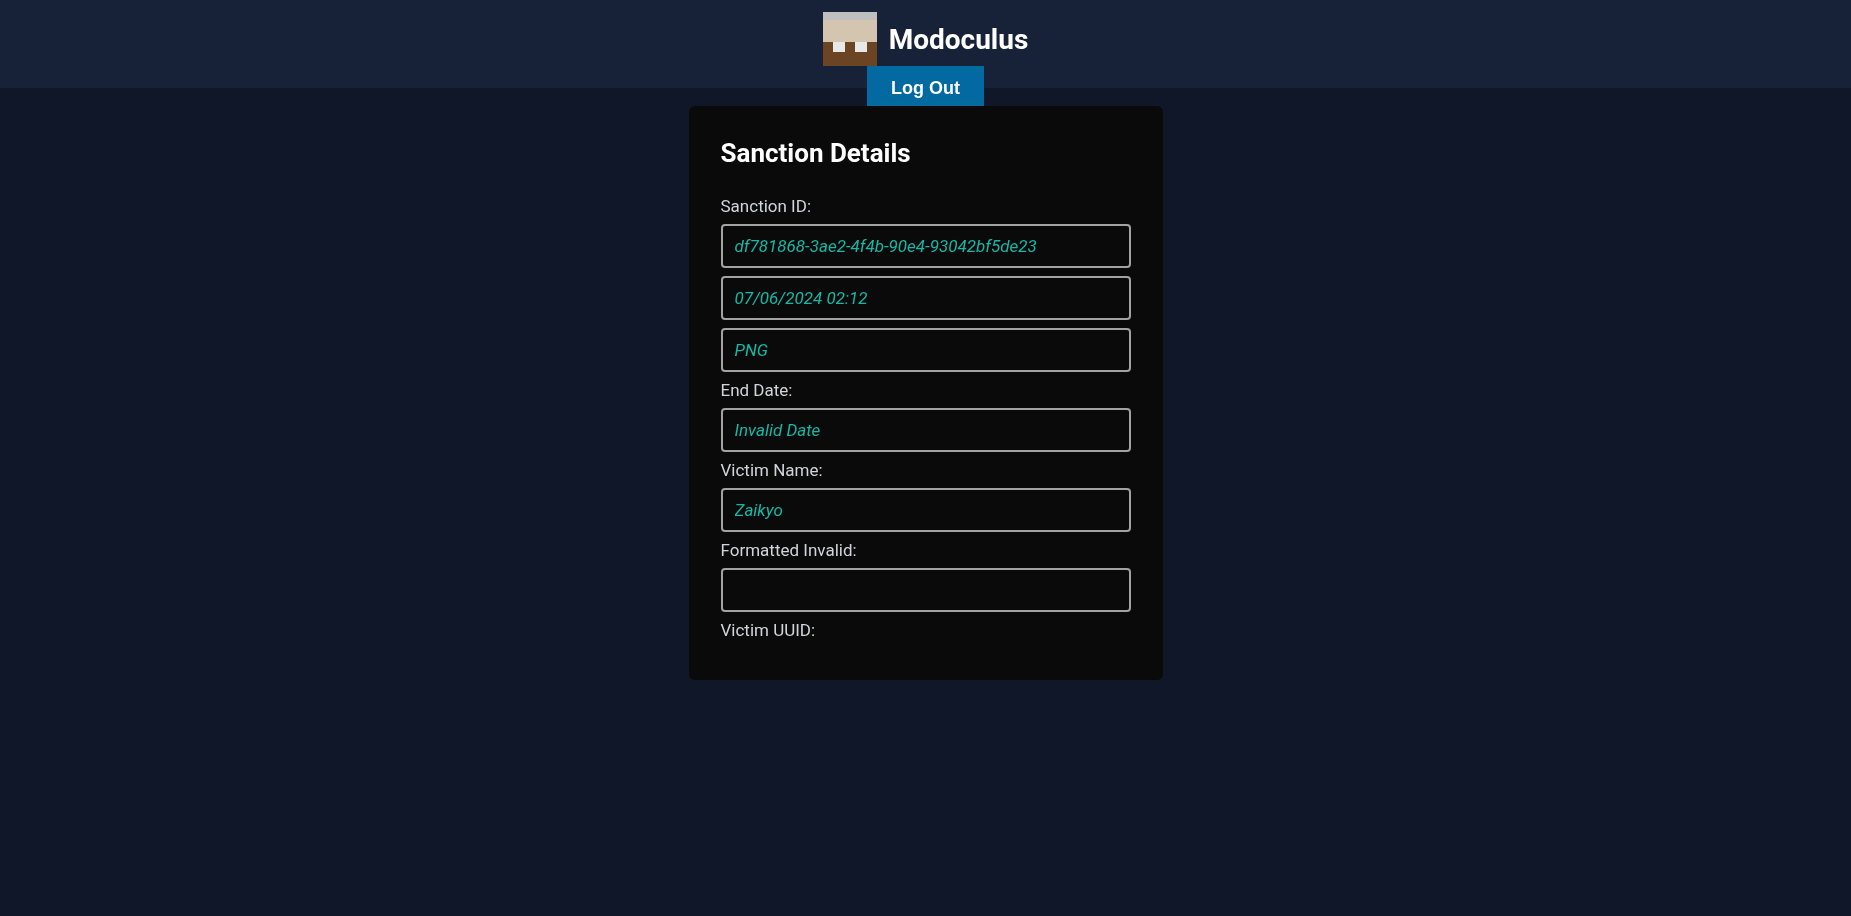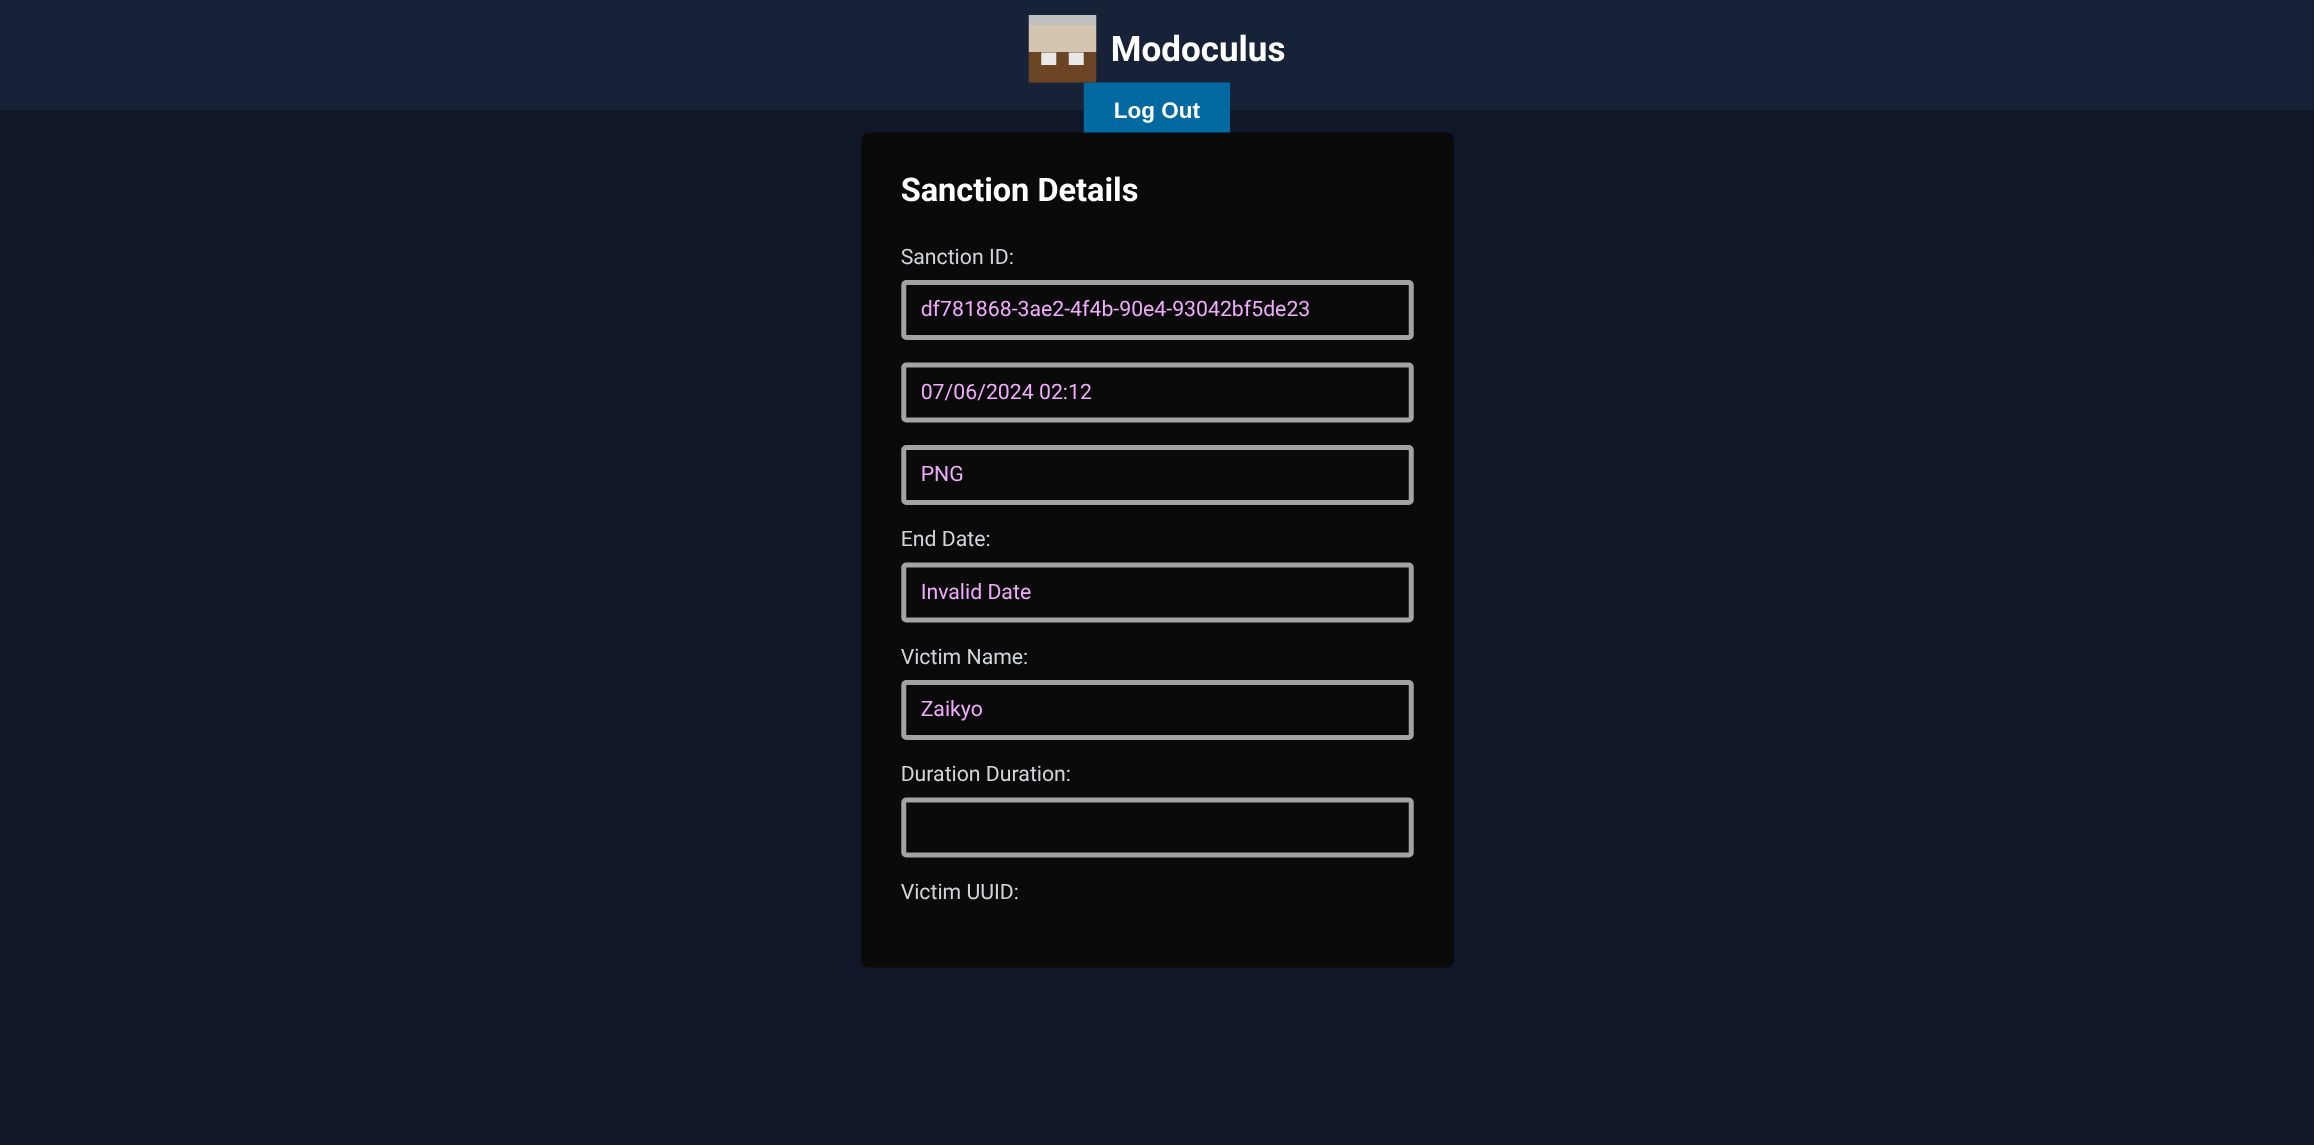--- a/index.html
+++ b/index.html
@@ -75,38 +75,39 @@
       padding: 32px;
     }
     .card-title {
       font-size: 26px;
       font-weight: 700;
       text-align: left;
       margin-bottom: 28px;
       color: #ffffff;
     }
     .form-group {
-      margin-bottom: 18px;
+      margin-bottom: 8px;
     }
     .form-label {
       display: block;
       font-size: 17px;
       color: #d1d5db;
       margin-bottom: 8px;
       font-weight: 400;
     }
     .form-input {
       width: 100%;
       background-color: #0a0a0a;
-      border: 4px solid #a3a3a3;
+      border: 2px solid #a3a3a3;
       border-radius: 4px;
       padding: 10px 12px;
       font-size: 17px;
-      color: #f0abfc;
+      color: #14b8a6;
       font-family: inherit;
+      font-style: italic;
     }
   </style>
 </head>
 <body>
 
 <header class="header">
   <div class="brand">
     <span class="brand-icon"></span>
     <span class="brand-name">Modoculus</span>
   </div>
@@ -134,21 +135,21 @@
       <label class="form-label">End Date:</label>
       <input type="text" class="form-input" readonly="" value="Invalid Date" style="">
     </div>
 
     <div class="form-group">
       <label class="form-label">Victim Name:</label>
       <input type="text" class="form-input" readonly="" value="Zaikyo" style="">
     </div>
 
     <div class="form-group">
-      <label class="form-label">Duration Duration:</label>
+      <label class="form-label">Formatted Invalid:</label>
       <input type="text" class="form-input" readonly="" value="" style="">
     </div>
 
     <div class="form-group">
       <label class="form-label">Victim UUID:</label>
     </div>
 
   </div>
 </main>
 

